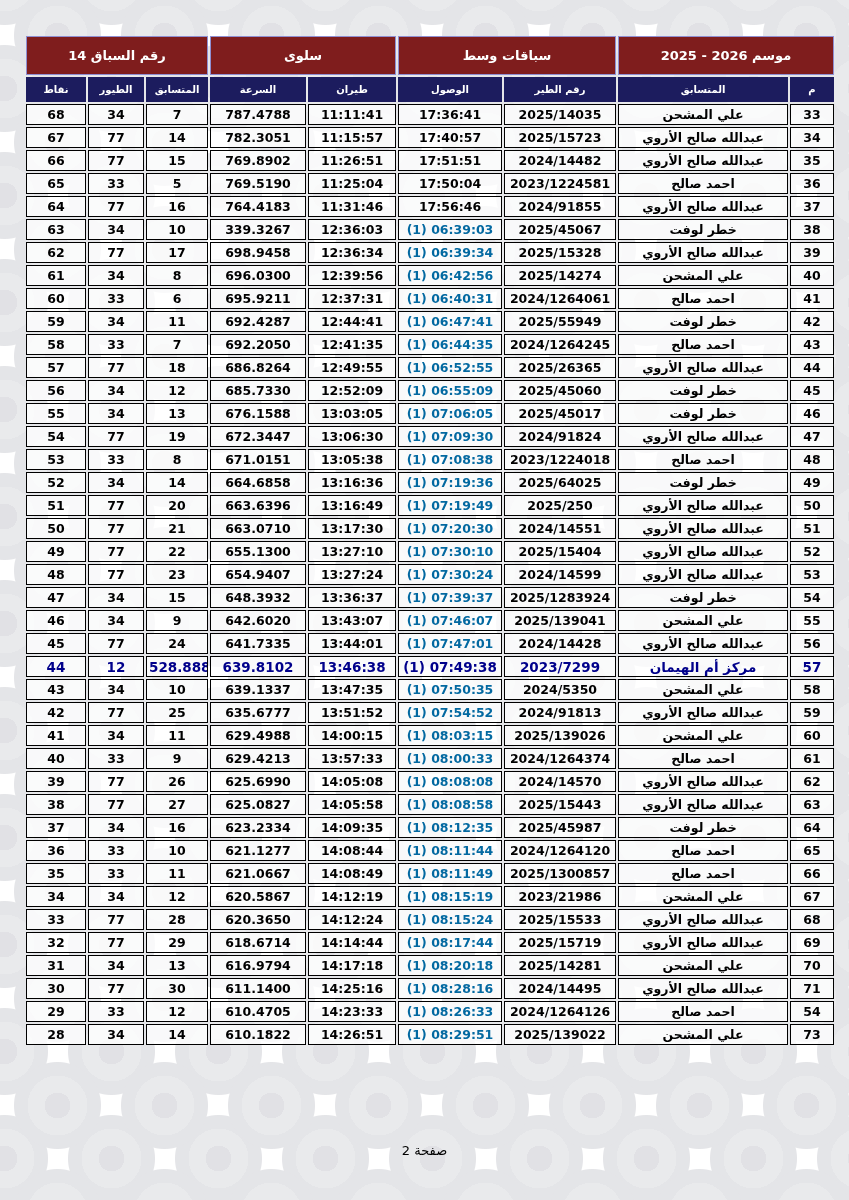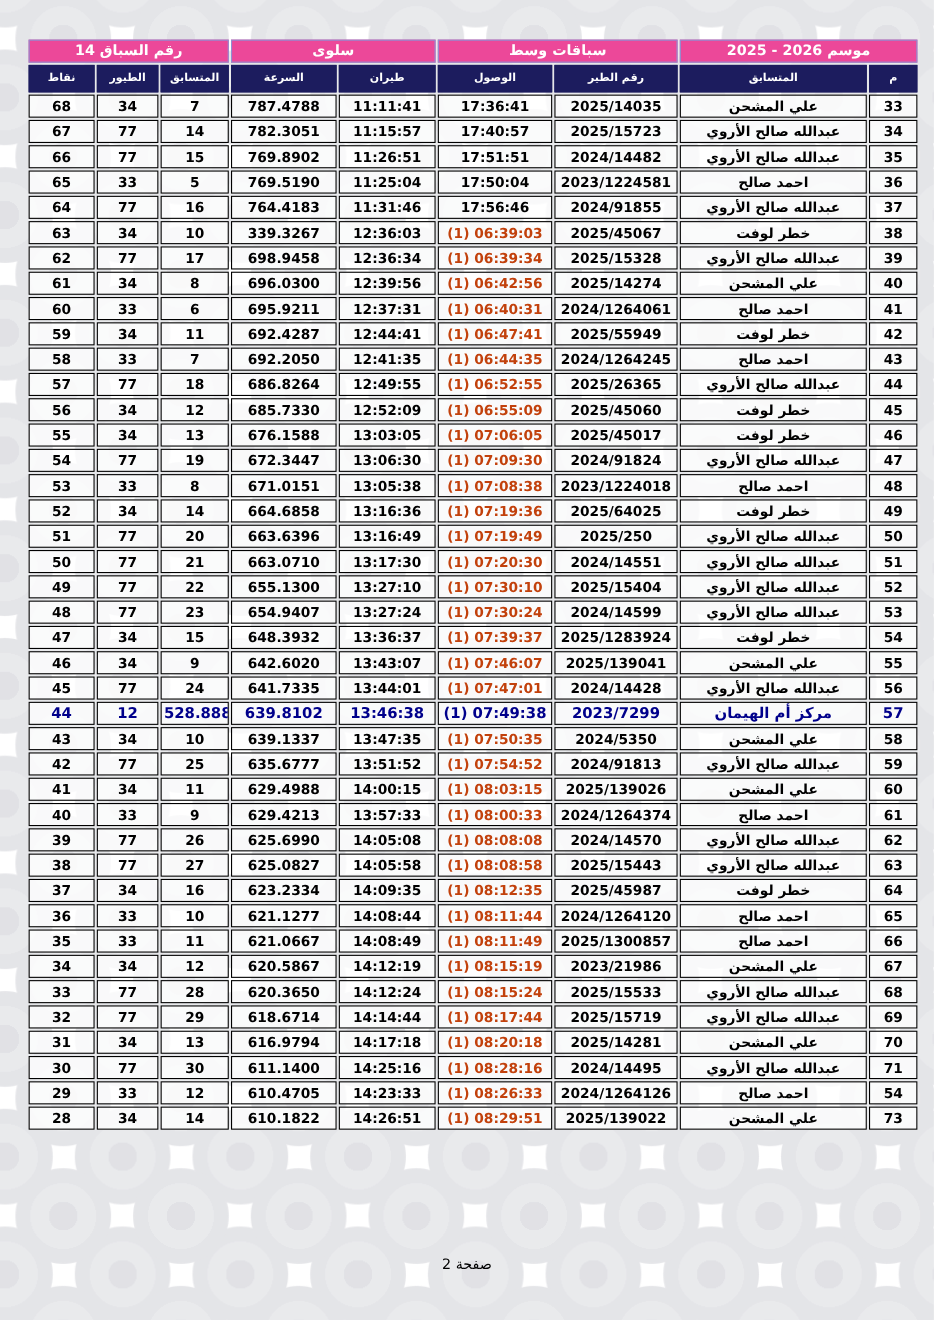--- a/index.html
+++ b/index.html
@@ -25,25 +25,25 @@
     position: absolute;
     top: 34px;
     left: 24px;
     width: 801px;
     direction: rtl;
     border-collapse: separate;
     border-spacing: 2px;
     table-layout: fixed;
   }
   th.band {
-    background: #ec4899;
+    background: #7f1d1d;
     color: #ffffff;
     font-weight: bold;
     font-size: 13px;
-    height: 21px;
+    height: 39px;
     border: 1px solid #8f8fd2;
     text-align: center;
   }
   th.colh {
     background: #1c1c5e;
     color: #ffffff;
     font-weight: bold;
     font-size: 10px;
     height: 25px;
     border: 1px solid #1c1c5e;
@@ -56,21 +56,21 @@
     vertical-align: middle;
     font-weight: bold;
     font-size: 12.5px;
     color: #000000;
     height: 21px;
     padding: 0 2px;
     overflow: hidden;
     white-space: nowrap;
   }
   td.ltr { direction: ltr; }
-  td.red { color: #c2410c; }
+  td.red { color: #0369a1; }
   tr.hl td { color: #00008b; font-size: 13.5px; }
   .footer {
     position: absolute;
     bottom: 42px;
     left: 0;
     right: 0;
     text-align: center;
     font-weight: normal;
     font-size: 13px;
     color: #000;

